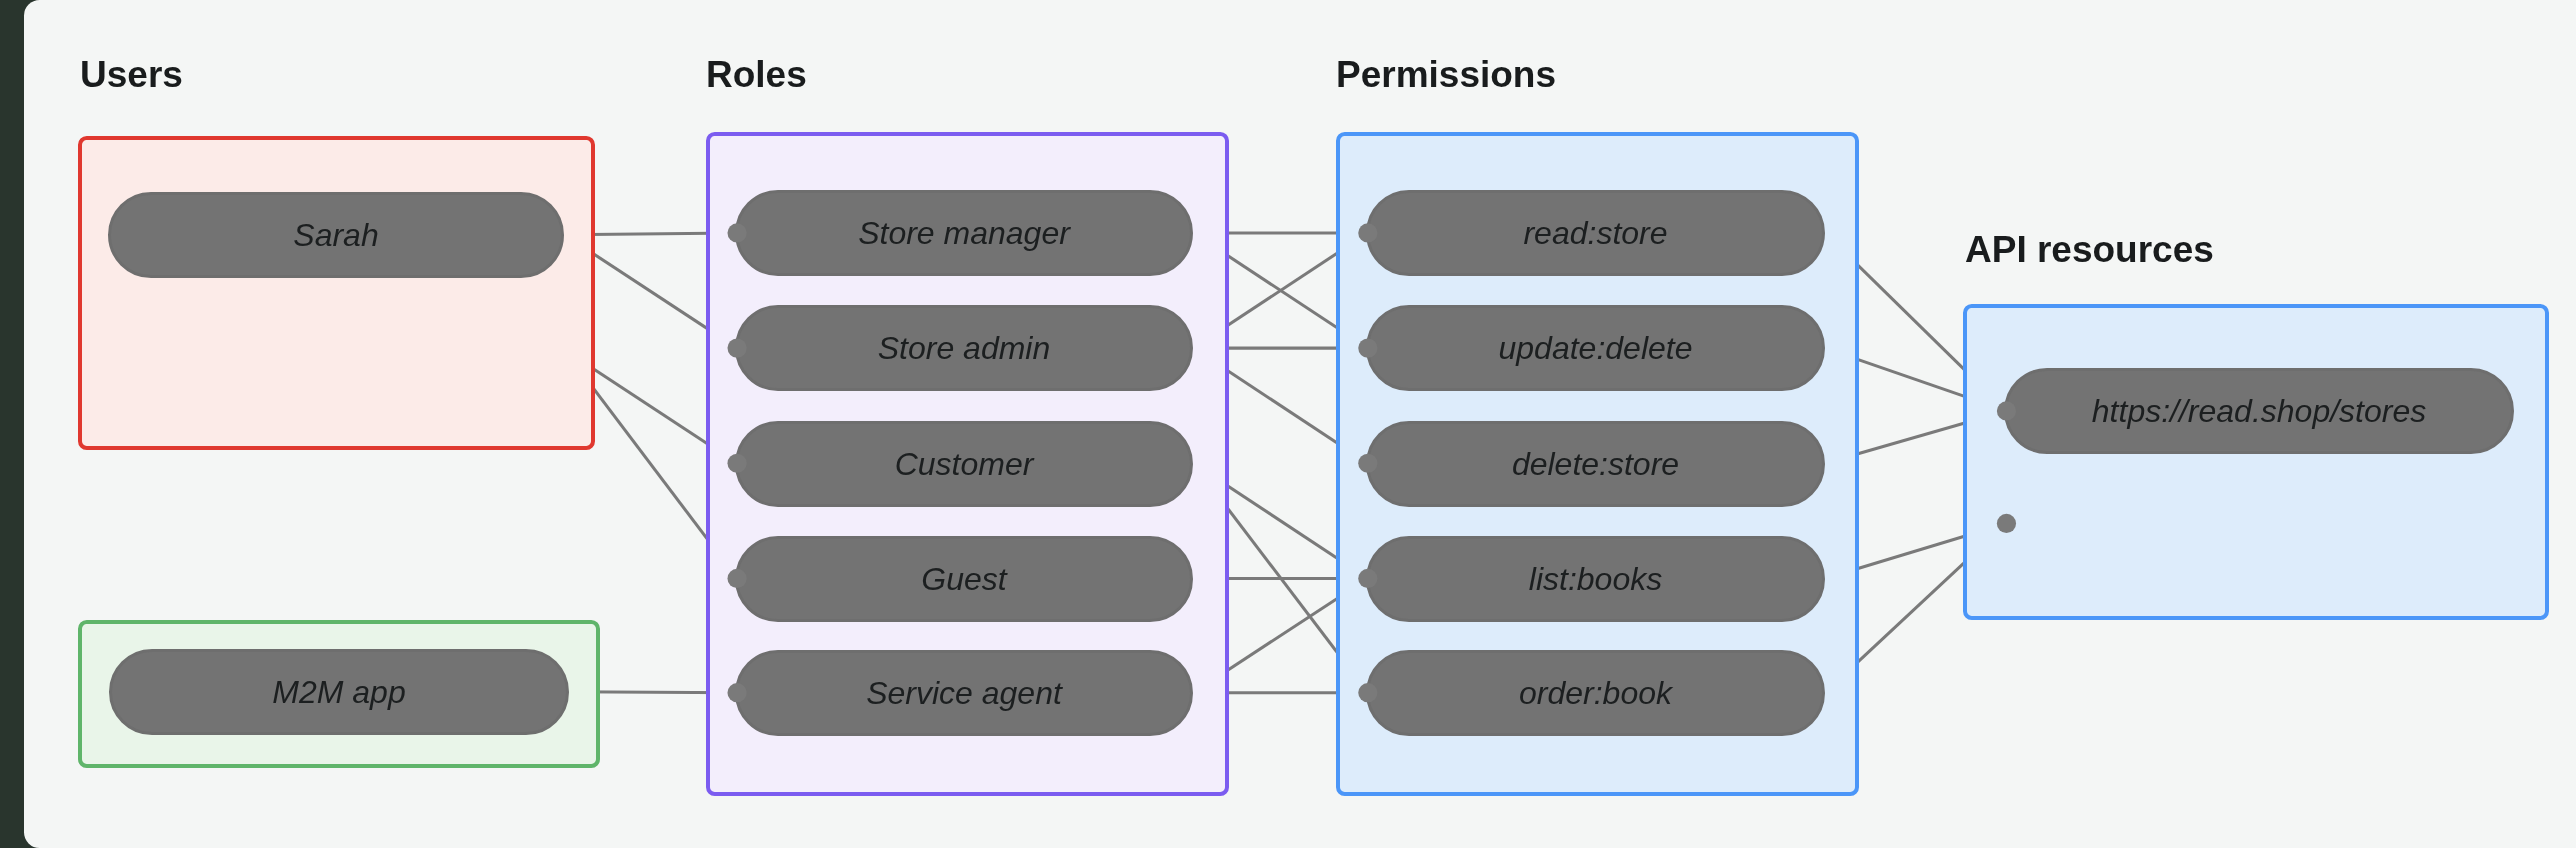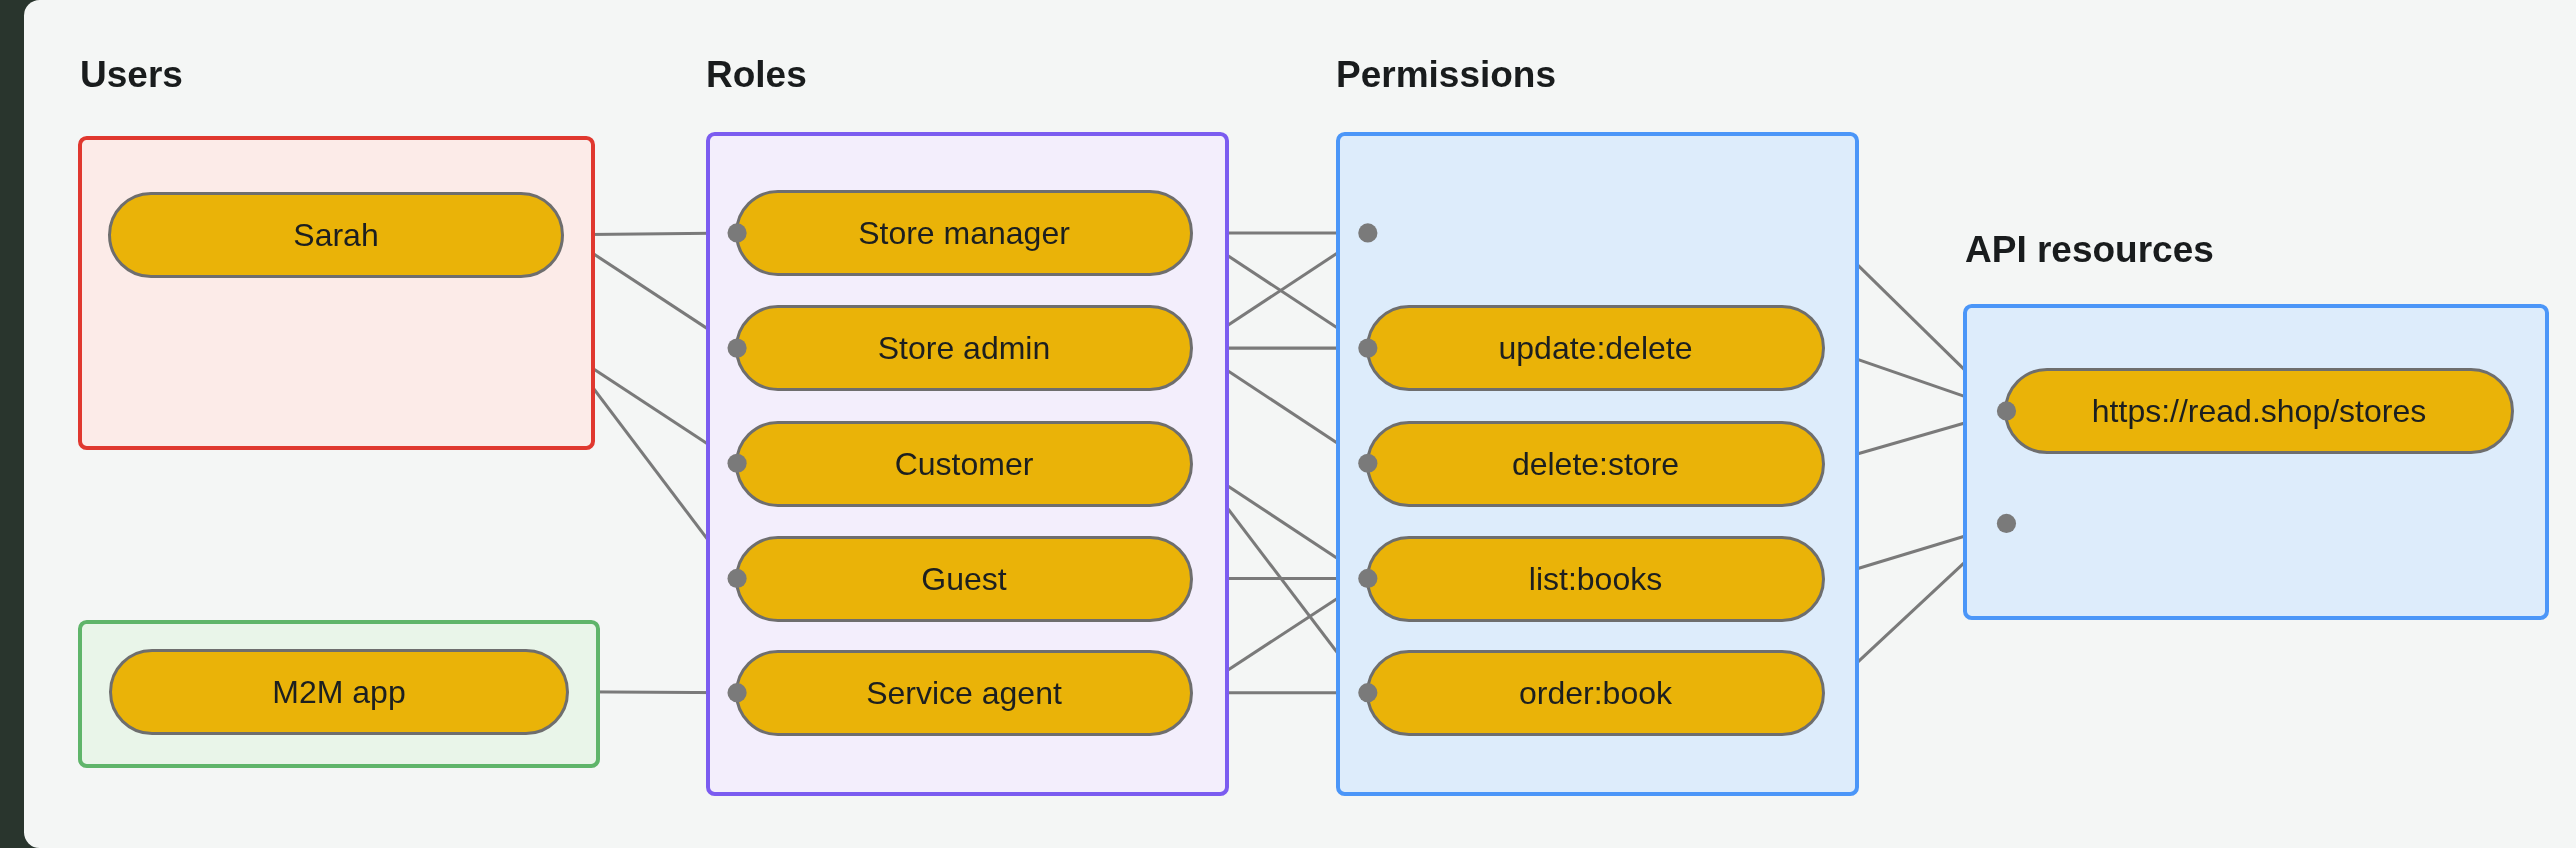--- a/index.html
+++ b/index.html
@@ -17,23 +17,23 @@
     color:#191c1d;white-space:nowrap;
   }
   .gbox{position:absolute;border-radius:8.7px;box-sizing:border-box;border:4.4px solid;}
   .gbox.users{border-color:#e0382f;background:#fcebe8;}
   .gbox.roles{border-color:#7b5cf0;background:#f3eefc;}
   .gbox.perms{border-color:#4b96f8;background:#ddecfb;}
   .gbox.api{border-color:#4b96f8;background:#ddecfb;}
   .gbox.m2m{border-color:#5fb56a;background:#e9f5e9;}
   .pill{
     position:absolute;height:86px;border-radius:43px;box-sizing:border-box;
-    background:#eab308;border:3.5px solid #6e6e6e;
+    background:#737373;border:3.5px solid #6e6e6e;
     display:flex;align-items:center;justify-content:center;
-    font-size:32px;color:#1c1f20;white-space:nowrap;
+    font-size:32px;color:#1c1f20;white-space:nowrap;font-style:italic;
   }
   svg.layer{position:absolute;left:0;top:0;pointer-events:none;}
   .edge{stroke:#7a7a7a;stroke-width:3.5px;fill:none;}
   .dot{fill:#7a7a7a;}
 </style>
 </head>
 <body>
 
 <div class="canvas">
 
@@ -76,20 +76,21 @@
   <div class="pill" style="left:84px;top:192px;width:456px">Sarah</div>
 
   <div class="pill" style="left:85px;top:649px;width:460px">M2M app</div>
 
   <div class="pill" style="left:711px;top:190px;width:458px">Store manager</div>
   <div class="pill" style="left:711px;top:305px;width:458px">Store admin</div>
   <div class="pill" style="left:711px;top:421px;width:458px">Customer</div>
   <div class="pill" style="left:711px;top:536px;width:458px">Guest</div>
   <div class="pill" style="left:711px;top:650px;width:458px">Service agent</div>
 
+  <div class="pill" style="left:1342px;top:190px;width:459px">read:store</div>
   <div class="pill" style="left:1342px;top:305px;width:459px">update:delete</div>
   <div class="pill" style="left:1342px;top:421px;width:459px">delete:store</div>
   <div class="pill" style="left:1342px;top:536px;width:459px">list:books</div>
   <div class="pill" style="left:1980px;top:368px;width:510px">https://read.shop/stores</div>
 
   <div class="pill" style="left:1342px;top:650px;width:459px">order:book</div>
 
   <svg class="layer" width="2576" height="848" viewBox="0 0 2952 972">
     <circle class="dot" cx="817" cy="267" r="11"></circle>
     <circle class="dot" cx="817" cy="399" r="11"></circle>

